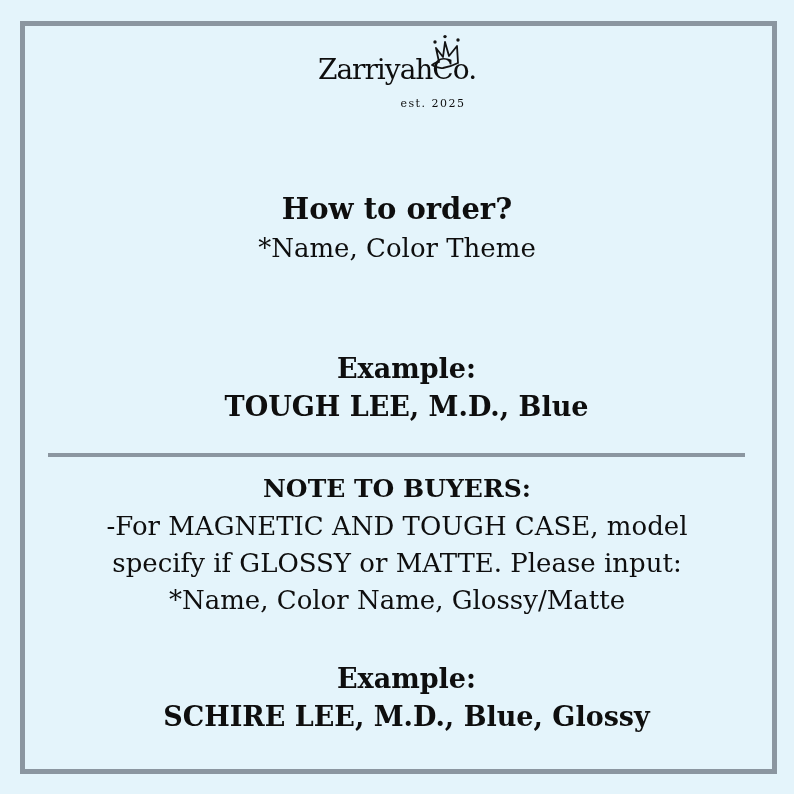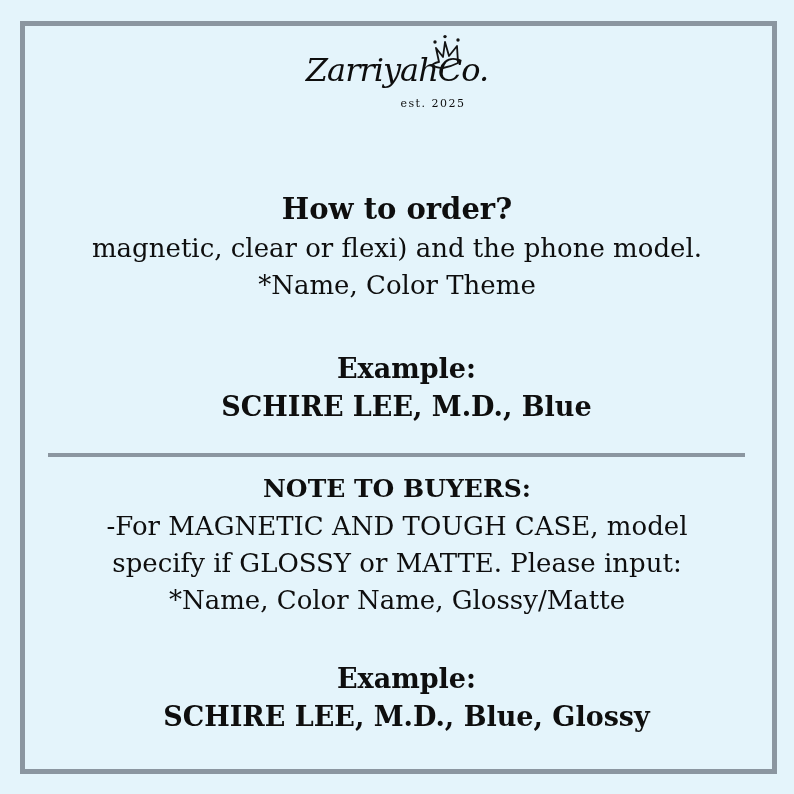--- a/index.html
+++ b/index.html
@@ -27,22 +27,21 @@
   .logo {
     position: absolute; top: 42px; left: 0; right: 0;
     text-align: center;
   }
   .crown {
     position: absolute;
     left: calc(50% + 28px);
     top: -8px;
   }
   .brand {
-    font-style: italic;
-    font-size: 32px;
+    font-size: 28px;
     letter-spacing: -1px;
     line-height: 56px;
   }
   .est {
     font-size: 11px;
     letter-spacing: 1.5px;
     line-height: 12px;
     transform: translateX(36px);
   }
 
@@ -81,27 +80,26 @@
         <circle cx="20" cy="2.6" r="1.7" fill="#131313"></circle>
         <circle cx="33" cy="6" r="1.7" fill="#131313"></circle>
       </svg>
     </span>
     <div class="brand">ZarriyahCo.</div>
     <div class="est">est. 2025</div>
   </div>
 
   <section class="howto">
     <h2>How to order?</h2>
-    <div class="line">magnetic, clear or flexi) and the phone model.</div>
     <div class="line">*Name, Color Theme</div>
   </section>
 
   <section class="example example1">
     <div class="ex-label">Example:</div>
-    <div class="ex-value">SCHIRE LEE, M.D., Blue</div>
+    <div class="ex-value">TOUGH LEE, M.D., Blue</div>
   </section>
 
   <div class="divider"></div>
 
   <section class="note">
     <h2>NOTE TO BUYERS:</h2>
     <div class="line"><span>-For </span><strong>MAGNETIC AND TOUGH CASE</strong><span>, model</span></div>
     <div class="line">specify if GLOSSY or MATTE. Please input:</div>
     <div class="line">*Name, Color Name, Glossy/Matte</div>
   </section>

